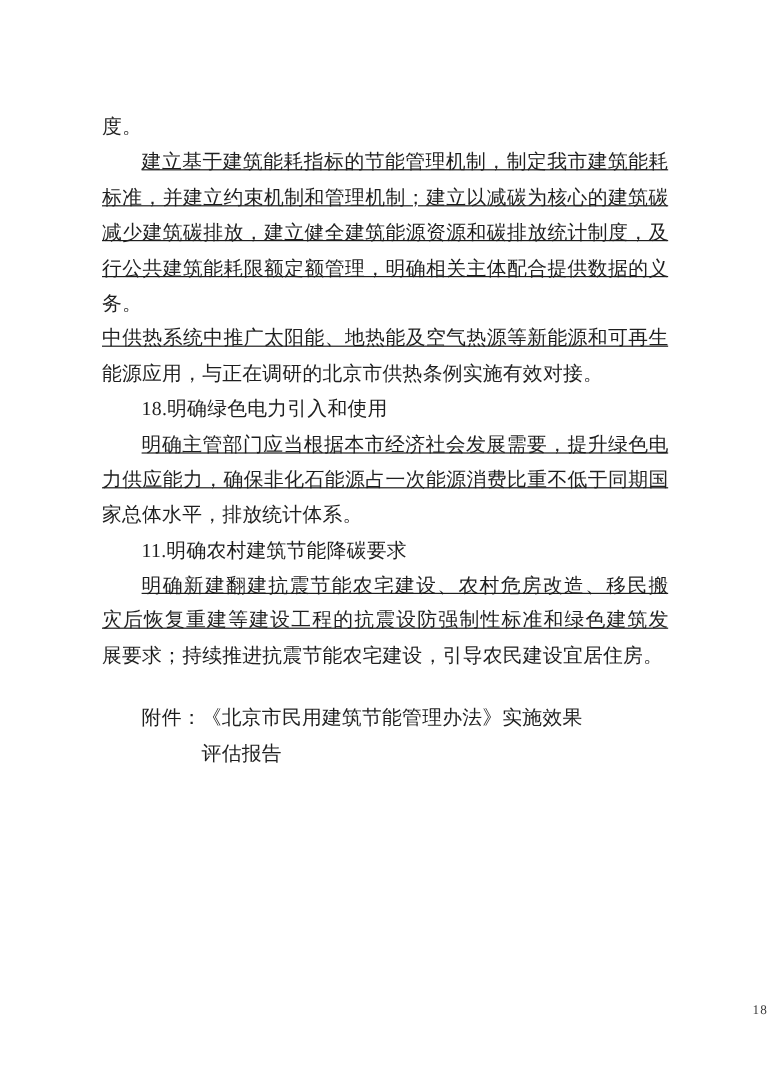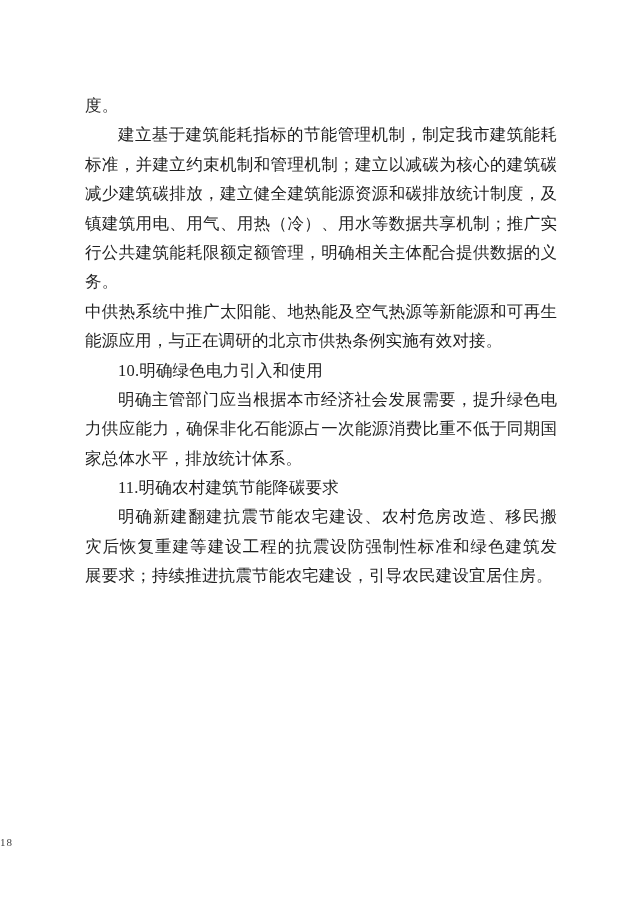--- a/index.html
+++ b/index.html
@@ -32,67 +32,71 @@
     text-align: left;
     white-space: nowrap;
     letter-spacing: 0.2px;
   }
   .text-line.justify {
     white-space: normal;
     text-align: justify;
     text-align-last: justify;
     overflow: hidden;
     letter-spacing: 0;
+    text-decoration: underline;
   }
   .text-line.indent-2 { padding-left: 33px; }
   .text-line.indent-5 { padding-left: 83px; }
   .spacer { height: 22px; }
   .page-number {
     position: absolute;
     left: 0;
     right: 0;
     top: 836px;
-    text-align: left;
+    text-align: right;
     font-size: 11px;
     color: #3d3d3d;
     letter-spacing: 1px;
   }
 </style>
 </head>
 <body>
 
 <div class="page">
   <div class="page-body" id="page-body">
       <div class="paragraph">
         <div class="text-line">度。</div>
       </div>
       <div class="paragraph">
         <div class="text-line indent-2 justify">建立基于建筑能耗指标的节能管理机制，制定我市建筑能耗</div>
         <div class="text-line justify">标准，并建立约束机制和管理机制；建立以减碳为核心的建筑碳</div>
         <div class="text-line justify">减少建筑碳排放，建立健全建筑能源资源和碳排放统计制度，及城</div>
-        <div class="text-line justify">镇建筑用电、用气、用热（冷）、用水等数据共享机制；推广实</div>
         <div class="text-line justify">行公共建筑能耗限额定额管理，明确相关主体配合提供数据的义</div>
         <div class="text-line">务。</div>
       </div>
       <div class="paragraph">
         <div class="text-line justify">中供热系统中推广太阳能、地热能及空气热源等新能源和可再生</div>
         <div class="text-line">能源应用，与正在调研的北京市供热条例实施有效对接。</div>
       </div>
       <div class="paragraph">
-        <div class="text-line indent-2">10.明确绿色电力引入和使用</div>
+        <div class="text-line indent-2">18.明确绿色电力引入和使用</div>
       </div>
       <div class="paragraph">
         <div class="text-line indent-2 justify">明确主管部门应当根据本市经济社会发展需要，提升绿色电</div>
         <div class="text-line justify">力供应能力，确保非化石能源占一次能源消费比重不低于同期国</div>
         <div class="text-line">家总体水平，排放统计体系。</div>
       </div>
       <div class="paragraph">
         <div class="text-line indent-2">11.明确农村建筑节能降碳要求</div>
       </div>
       <div class="paragraph">
         <div class="text-line indent-2 justify">明确新建翻建抗震节能农宅建设、农村危房改造、移民搬迁、</div>
         <div class="text-line justify">灾后恢复重建等建设工程的抗震设防强制性标准和绿色建筑发</div>
         <div class="text-line">展要求；持续推进抗震节能农宅建设，引导农民建设宜居住房。</div>
       </div>
       <div class="spacer"></div>
+      <div class="paragraph">
+        <div class="text-line indent-2">附件：《北京市民用建筑节能管理办法》实施效果</div>
+        <div class="text-line indent-5">评估报告</div>
+      </div>
     </div>
   <div class="page-number">18</div>
 </div>
 
 </body></html>

